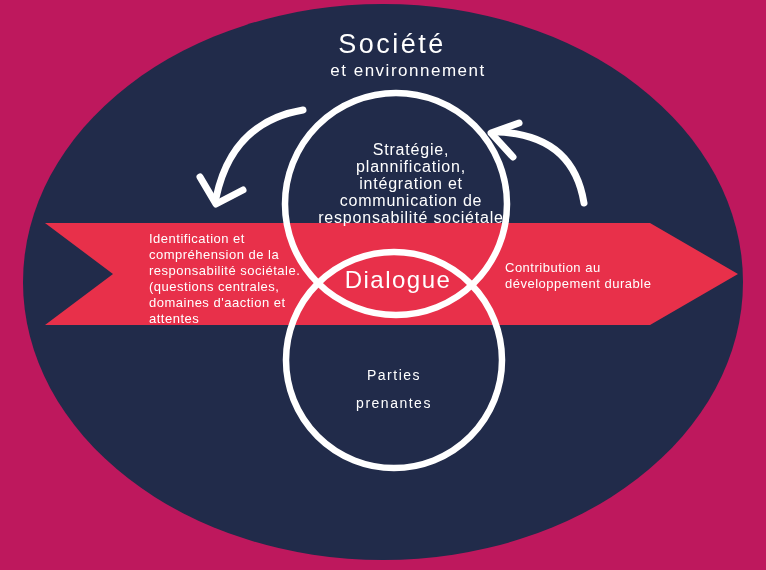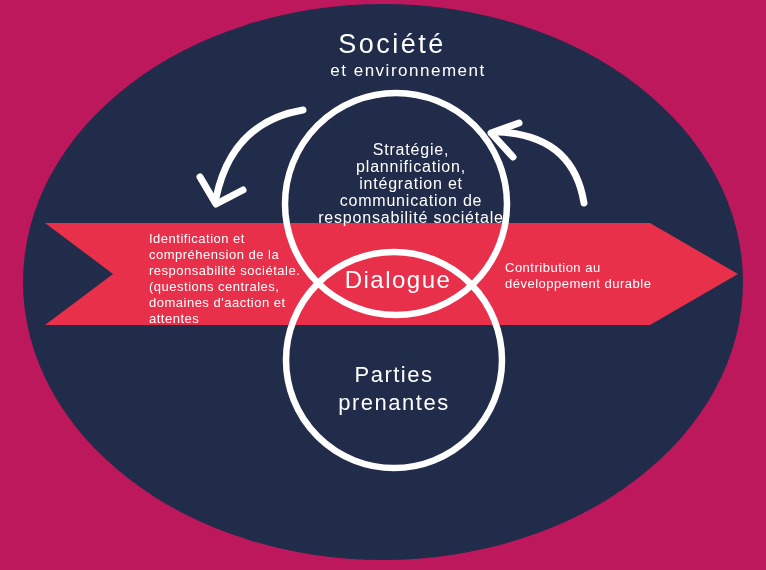--- a/index.html
+++ b/index.html
@@ -16,21 +16,21 @@
   .scene circle.venn { fill: none; stroke: #ffffff; stroke-width: 6.5px; }
   .scene path.arrow  { fill: none; stroke: #ffffff; stroke-width: 7px;
                        stroke-linecap: round; stroke-linejoin: round; }
   .txt { position: absolute; color: #ffffff; white-space: pre-line; }
   .center { text-align: center; }
   .t-societe   { left: 262px; top: 29px;  width: 260px; font-size: 27px; letter-spacing: 2.5px; }
   .t-societe2  { left: 278px; top: 61px;  width: 260px; font-size: 17px; letter-spacing: 1.5px; }
   .t-orgtitle  { left: 296px; top: 113px; width: 200px; font-size: 24px; letter-spacing: 1.5px; }
   .t-orgbody   { left: 301px; top: 141px; width: 220px; font-size: 16px; line-height: 17px; letter-spacing: 0.8px; }
   .t-dialogue  { left: 318px; top: 266px; width: 160px; font-size: 24px; line-height: 28px; letter-spacing: 1.5px; }
-  .t-parties   { left: 294px; top: 361px; width: 200px; font-size: 22px; line-height: 28px; letter-spacing: 1.5px; }
+  .t-parties   { left: 294px; top: 361px; width: 200px; font-size: 14px; line-height: 28px; letter-spacing: 1.5px; }
   .t-bandleft  { left: 149px; top: 231px; width: 180px; font-size: 13px; line-height: 16px; letter-spacing: 0.5px; text-align: left; }
   .t-bandright { left: 498px; top: 260px; width: 210px; font-size: 13px; line-height: 16px; letter-spacing: 0.5px; text-align: left; margin-left: 7px; }
 </style>
 </head>
 <body>
 
 <div class="stage">
 
   <svg class="scene" width="766" height="570" viewBox="0 0 766 570">
 

